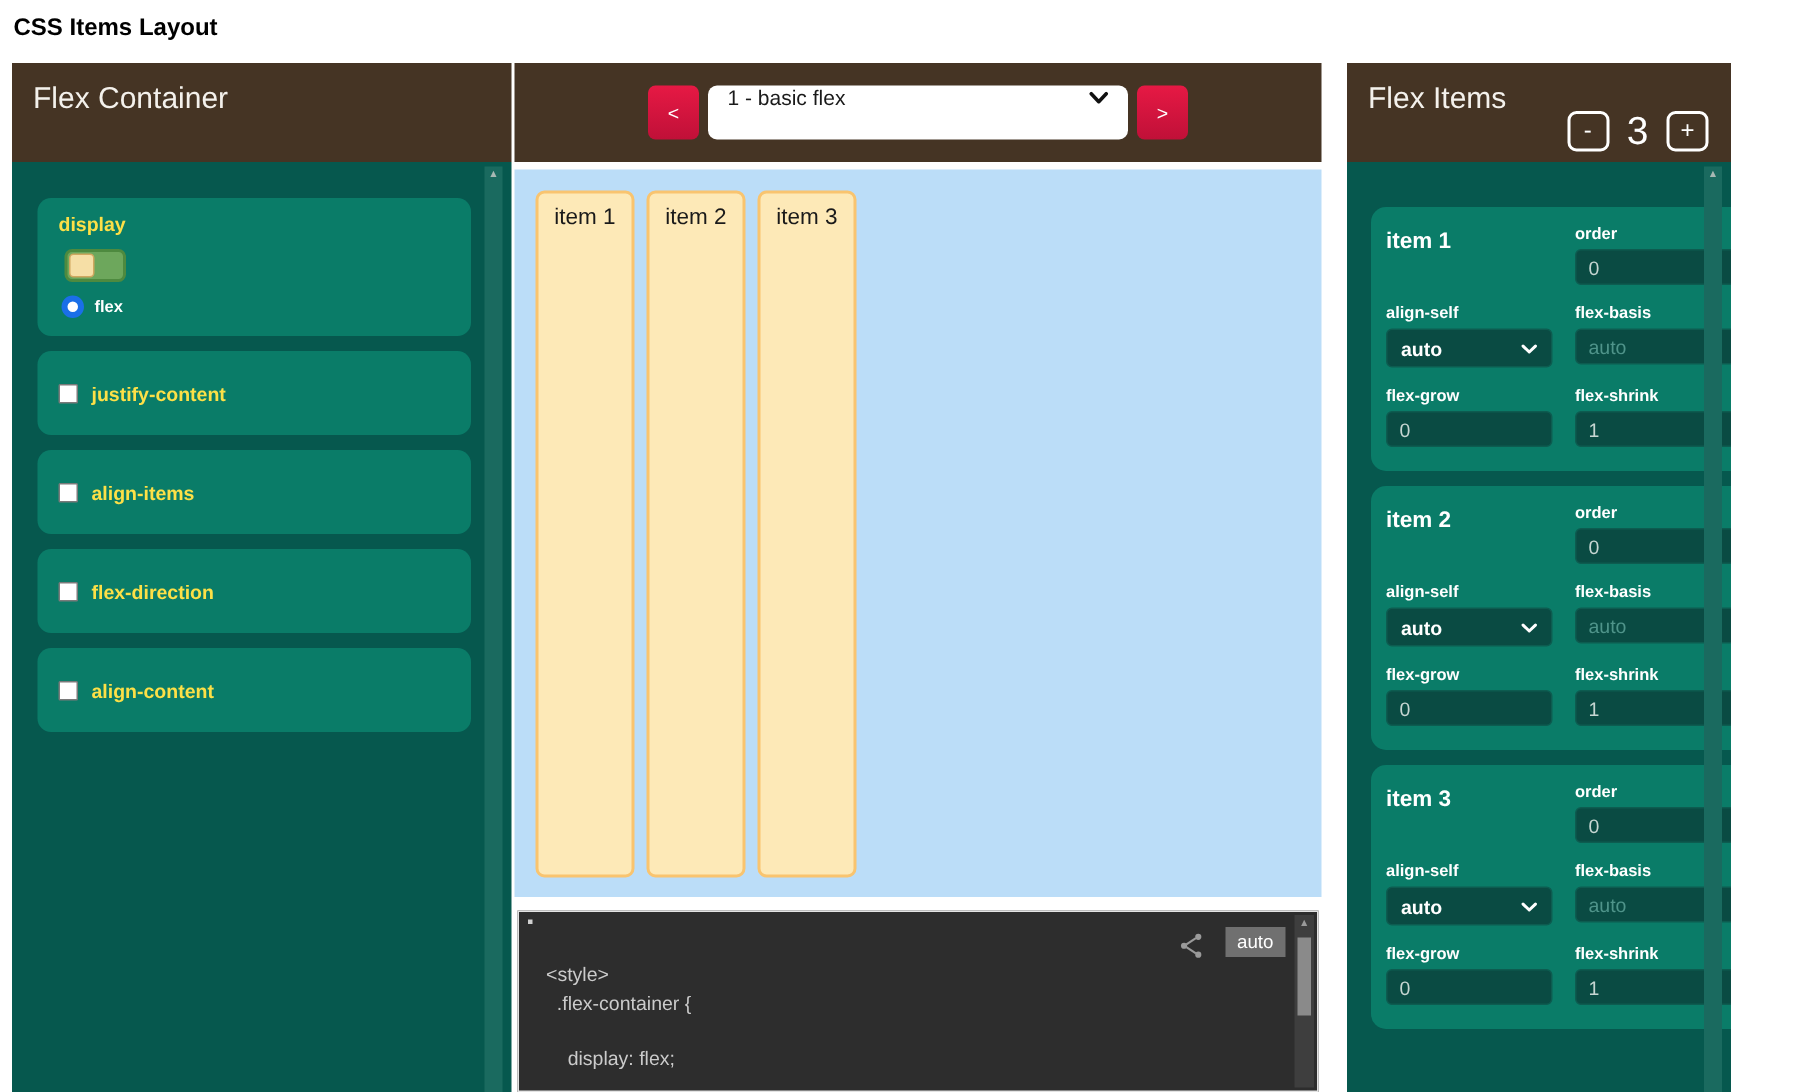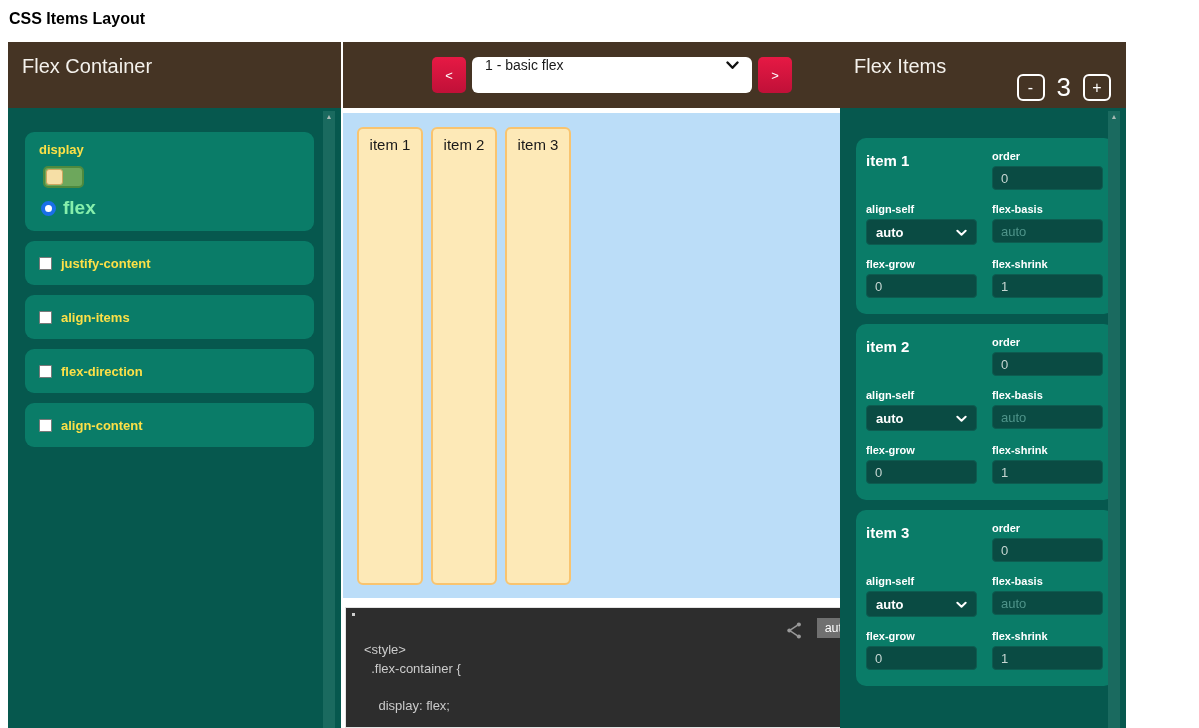--- a/index.html
+++ b/index.html
@@ -4,43 +4,43 @@
 <style>
   * { margin:0; padding:0; box-sizing:border-box; }
   html,body { width:1199px; height:728px; background:#ffffff;
     font-family:"Liberation Sans", sans-serif; overflow:hidden; position:relative; }
 
   .app-title { position:absolute; left:9px; top:10px; font-size:16px; font-weight:bold; color:#000; }
 
   .col { position:absolute; top:42px; height:686px; }
   .col-left  { left:8px;   width:333px; }
   .col-mid   { left:343px; width:538px; }
-  .col-right { left:840px; width:286px;border-radius:23px; }
+  .col-right { left:898px; width:256px;border-radius:23px; }
 
   .panel-header { height:66px; background:#453424; color:#f4f1ec; position:relative; }
   .panel-header .title { position:absolute; left:14px; top:13px; font-size:20px; }
   .panel-body { position:relative; height:620px; background:#06584e; overflow:hidden; }
 
   
   .teal-scroll { position:absolute; right:6px; top:3px; bottom:0; width:12px; background:#1a6a5f; }
   .teal-scroll .arrow { display:block; text-align:center; color:#a7b8b3; font-size:7px; line-height:12px; }
 
   
   .left-cards { padding:24px 0 0 17px; }
   .card { width:289px; background:#0a7c68; border-radius:9px; margin-bottom:10px; }
   .card-display { padding:10px 14px 12px; }
   .card-label { color:#fde047; font-size:13px; font-weight:bold; }
   .toggle { position:relative; width:41px; height:22px; background:#6da75c; border:2px solid #4e8a3f;
             border-radius:5px; margin:9px 0 9px 4px; }
   .toggle-knob { position:absolute; left:1px; top:1px; width:17px; height:16px; background:#f6dfa6;
             border:1px solid #cfa75f; border-radius:3px; }
   .radio-row { display:flex; align-items:center; gap:7px; margin-left:2px; }
   .radio { width:15px; height:15px; border-radius:50%; background:#fff; border:4px solid #1a6fe8; }
-  .radio-label { color:#86efac; font-size:19px; font-weight:bold; }
-  .card-prop { height:44px; display:flex; align-items:center; gap:9px; padding:0 14px; }
+  .radio-label { color:#ffffff; font-size:11px; font-weight:bold; }
+  .card-prop { height:56px; display:flex; align-items:center; gap:9px; padding:0 14px; }
   .checkbox { width:13px; height:13px; background:#fff; border:1px solid #7a7a7a; border-radius:1px; }
 
   
   .mid-header { display:flex; align-items:center; justify-content:center; gap:6px; }
   .nav-btn { width:34px; height:36px; border:none; border-radius:5px; color:#fff; font-size:13px;
              background:linear-gradient(180deg,#e61944,#c01038); cursor:pointer; }
   .select-light { width:280px; height:36px; background:#fff; border-radius:6px; display:flex;
              align-items:flex-start; justify-content:space-between; padding:0 13px; color:#1a1a1a; font-size:14px; }
 
   

